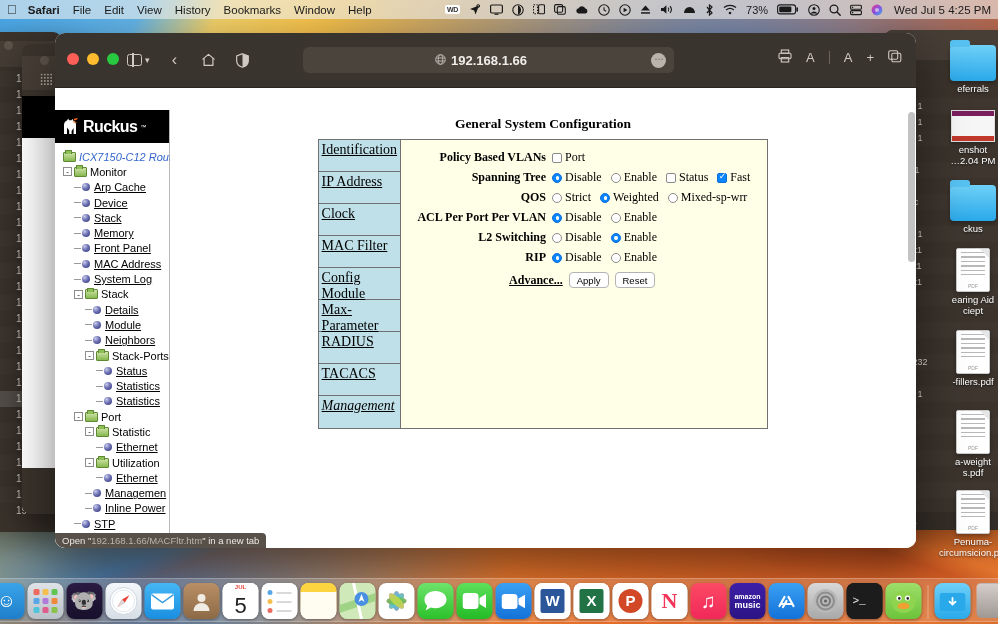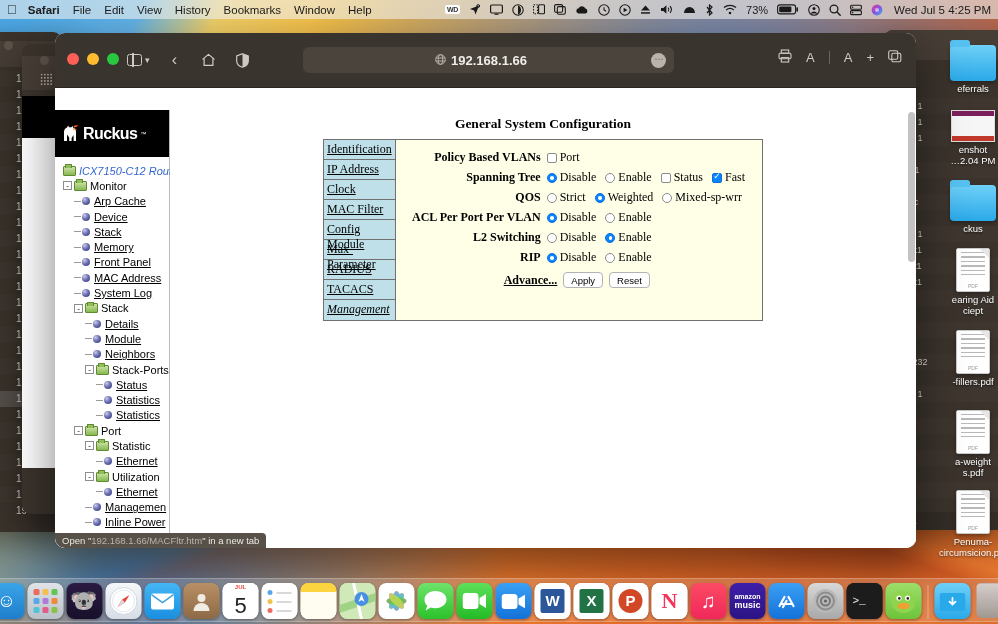--- a/index.html
+++ b/index.html
@@ -177,21 +177,21 @@
     position:absolute;left:0;right:0;display:flex;justify-content:center;gap:16px;
   }
   #bookmarkbar .bm{font-size:9.5px;color:#cac4bd;white-space:nowrap;}
   #bookmarkbar .bm b{font-weight:normal;font-size:8px;margin-left:2px;}
 
   #page{position:absolute;left:0;top:77px;right:0;bottom:0;background:#fff;display:flex;}
 
   
   #nav{width:115px;border-right:1px solid #b9b9b9;position:relative;flex:none;background:#fff;}
   #ruckuslogo{
-    height:47px;background:#000;display:flex;align-items:center;padding-left:6px;gap:3px;
+    height:33px;background:#000;display:flex;align-items:center;padding-left:6px;gap:3px;
   }
   .wolf{
     width:19px;height:19px;position:relative;flex:none;
   }
   .wolf svg{display:block;}
   #ruckuslogo .wd{color:#fff;font-size:16px;font-weight:bold;letter-spacing:-.6px;line-height:1;}
   #ruckuslogo .tm{color:#fff;font-size:6px;vertical-align:super;}
 
   #tree{padding:6px 0 0 4px;font-size:11px;color:#000;}
   .tr{display:flex;align-items:center;height:15.3px;white-space:nowrap;}
@@ -224,21 +224,21 @@
   }
   #cfgtable{
     margin:7px auto 0 auto;width:388px;border:1px solid #707070;border-collapse:collapse;
     font-family:"Liberation Serif",serif;
   }
   #cfgtable td.navcell{
     width:80px;vertical-align:top;padding:0;border-right:1px solid #707070;background:#ffffe8;
   }
   #cfgtable .navitem{
     border-bottom:1px solid #707070;background:#bfe0e8;
-    font-size:12px;padding:1.5px 3px;height:20px;
+    font-size:14px;padding:1.5px 3px;height:32px;
   }
   #cfgtable .navitem:last-child{border-bottom:none;font-style:italic;}
   #cfgtable .navitem a{text-decoration:underline;color:#000;}
   #cfgtable td.formcell{background:#ffffe8;padding:10px 8px 8px 4px;vertical-align:top;}
 
   .frow{display:flex;align-items:center;margin-bottom:5px;font-size:12px;}
   .flabel{width:147px;text-align:right;font-weight:bold;padding-right:6px;white-space:nowrap;}
   .opt{display:flex;align-items:center;margin-right:9px;white-space:nowrap;}
   .opt label{margin-left:3px;}
   .radio{

